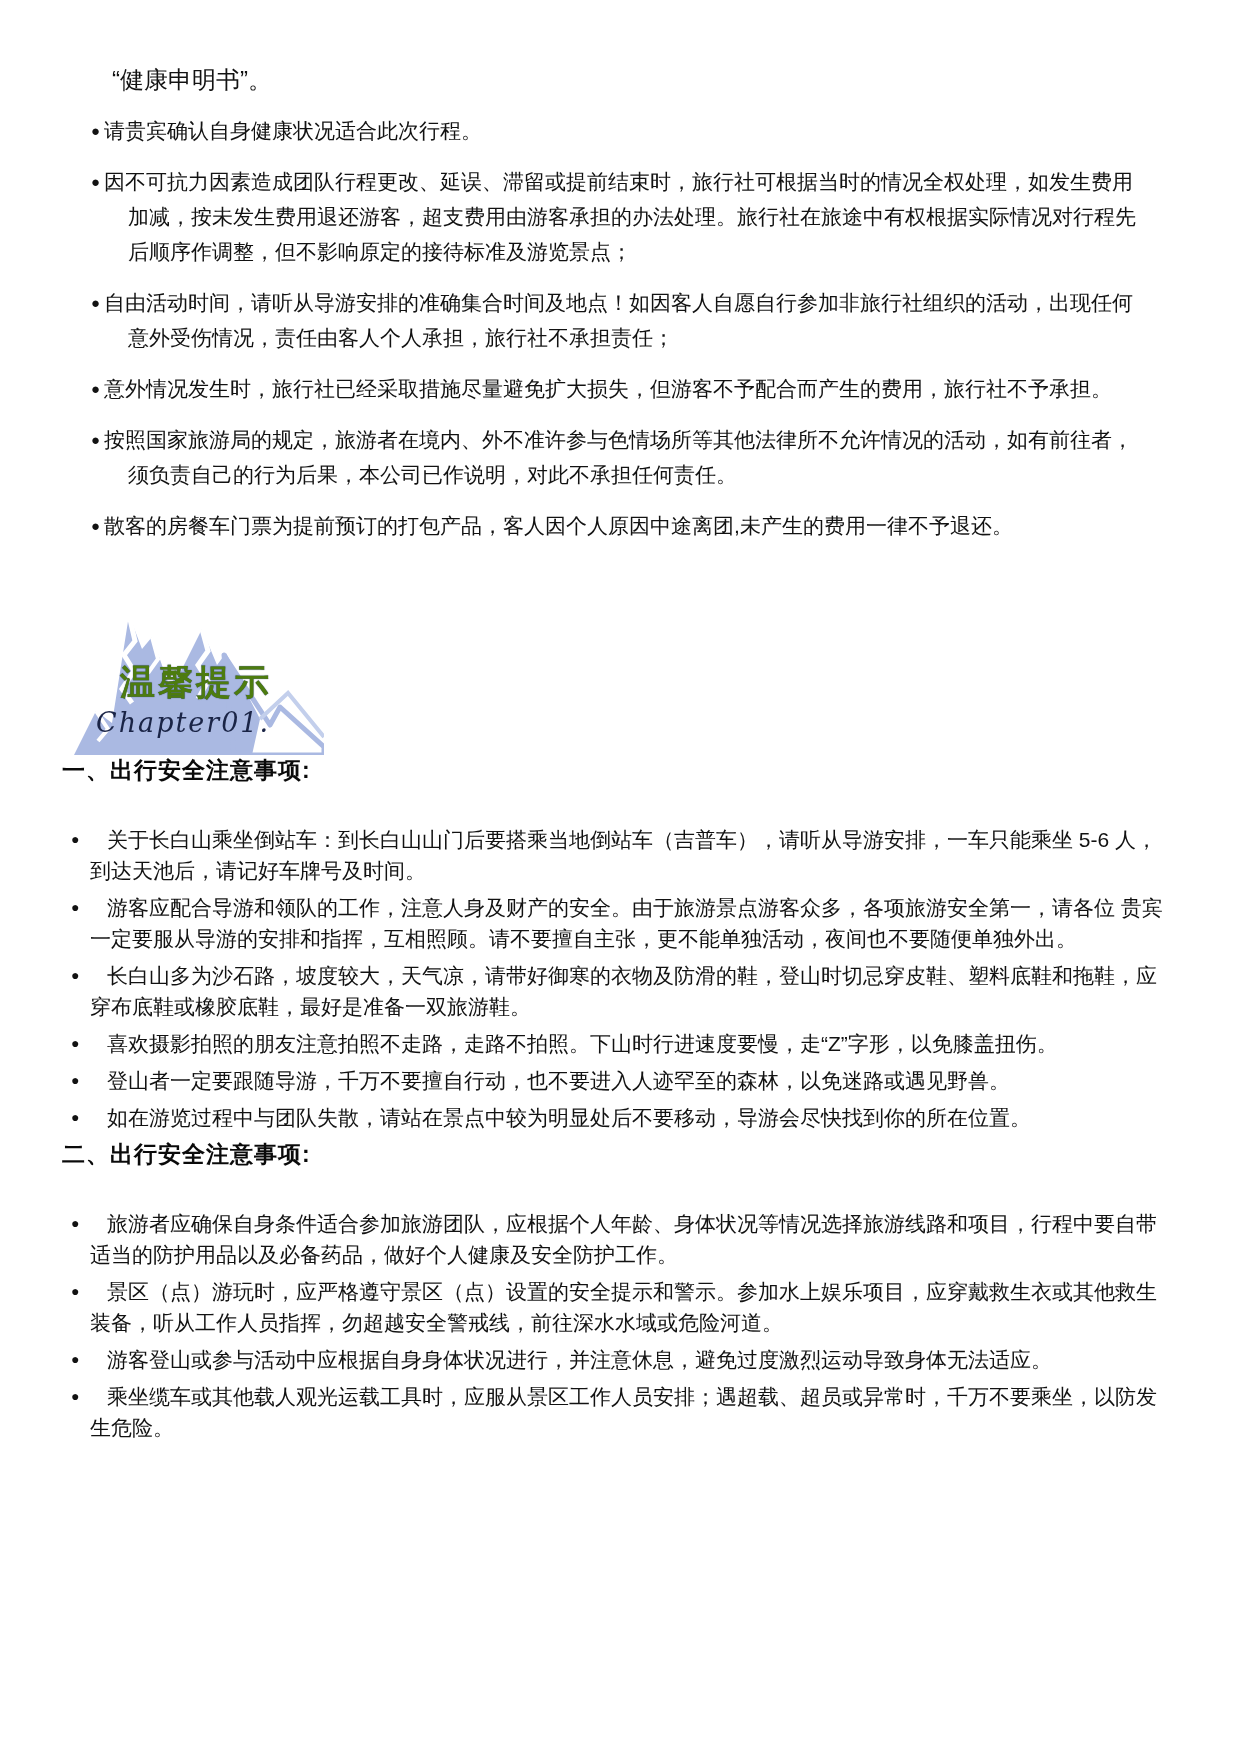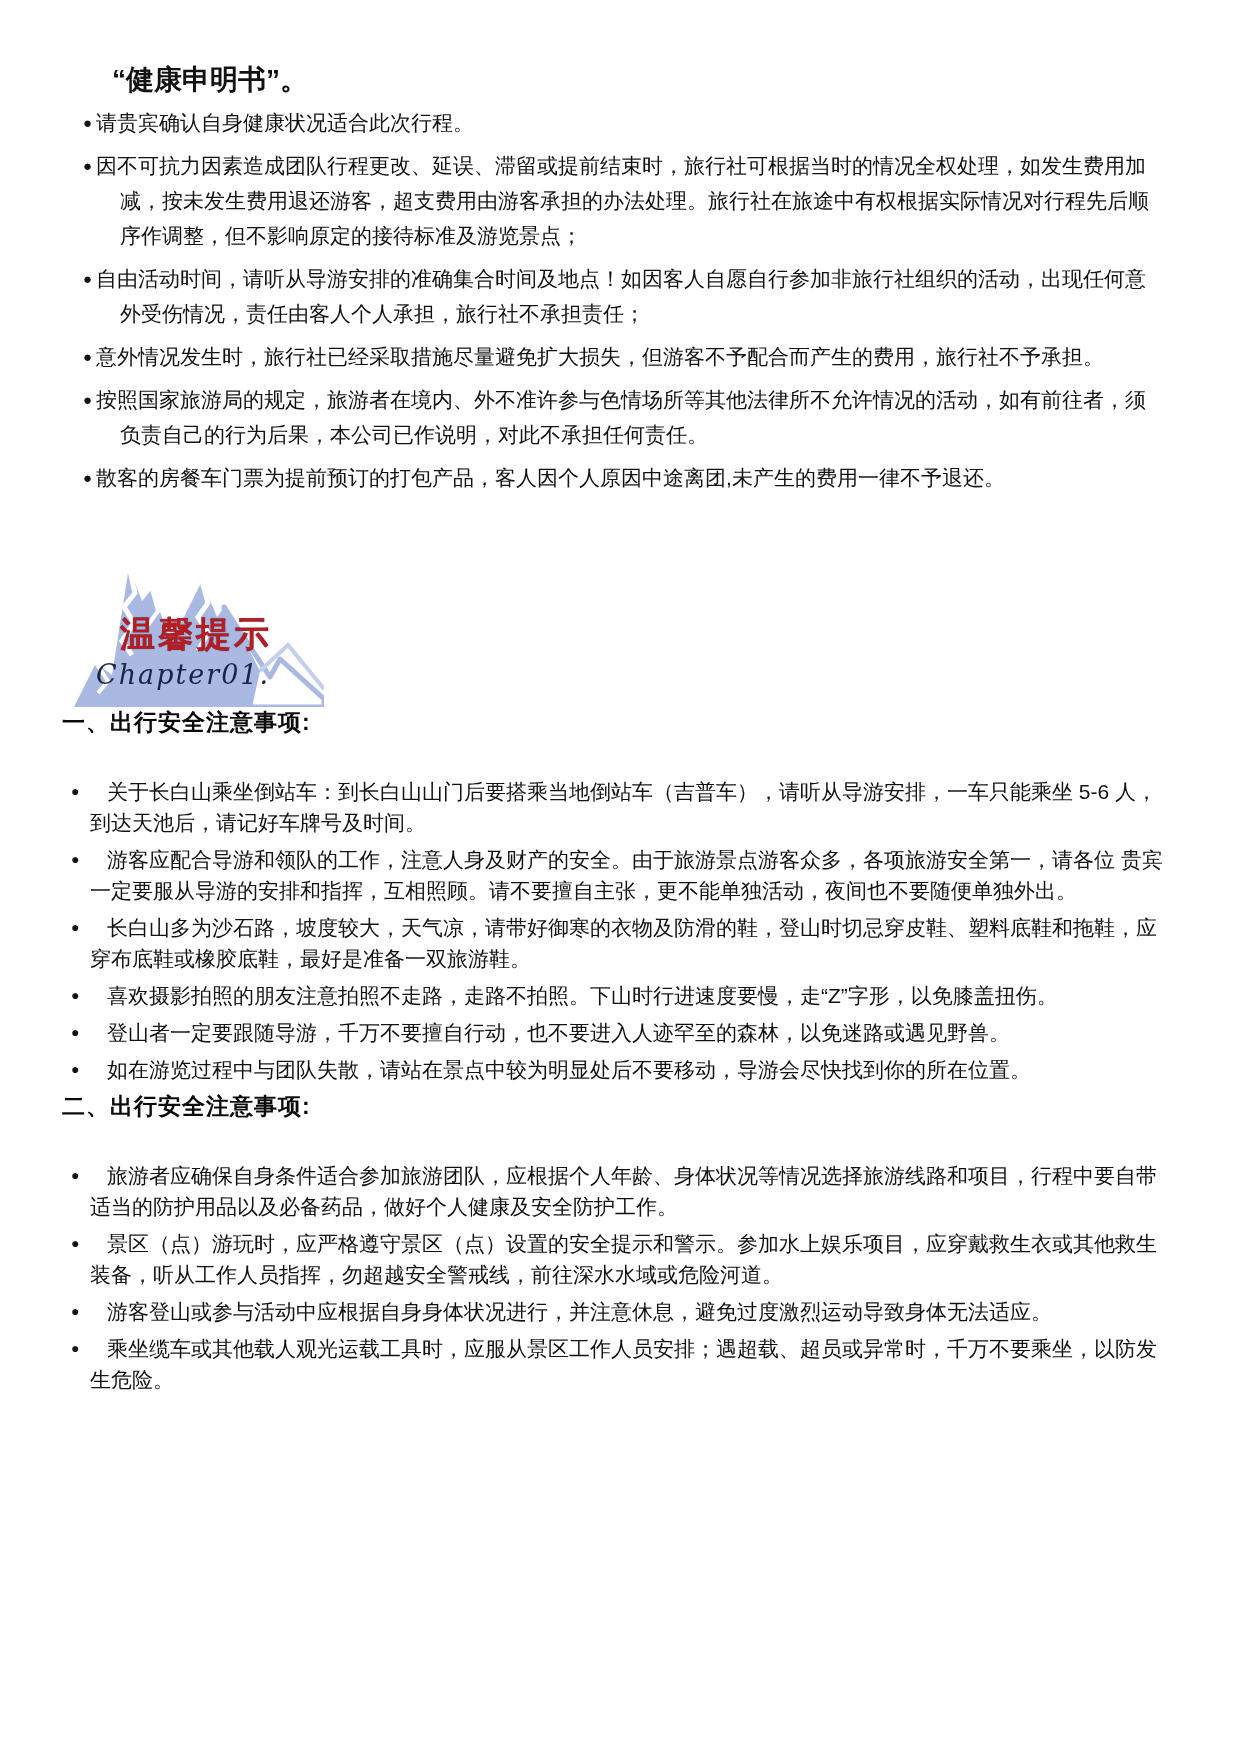--- a/index.html
+++ b/index.html
@@ -16,36 +16,35 @@
     overflow: hidden;
   }
   .page {
     box-sizing: border-box;
     padding: 62px 68px 0 62px;
   }
 
   
   .intro-tail {
     margin: 0 0 0 50px;
-    font-size: 28px;
+    font-size: 24px;
     line-height: 35px;
     white-space: pre-wrap;
-    font-weight: bold;
   }
   ul.dense-list {
     list-style: none;
     margin: 0;
     padding: 0;
     font-size: 21px;
     line-height: 35px;
   }
   ul.dense-list > li {
     padding-left: 50px;
     text-indent: -37px;
-    margin: 8px;
+    margin: 16px;
   }
   ul.dense-list > li::before {
     content: "●";
     font-size: 15px;
     margin-right: 4px;
     vertical-align: 2px;
   }
 
   
   .logo {
@@ -60,21 +59,21 @@
     width: 100%;
     height: 100%;
   }
   .logo-title {
     position: absolute;
     left: 46px;
     top: 52px;
     font-size: 35px;
     font-weight: bold;
     letter-spacing: 3px;
-    color: #b91c1c;
+    color: #4d7c0f;
     text-shadow: 0 0 1px #20316e;
   }
   .logo-chapter {
     position: absolute;
     left: 22px;
     top: 100px;
     font-family: "DejaVu Serif", serif;
     font-style: italic;
     font-size: 27px;
     letter-spacing: 2px;

